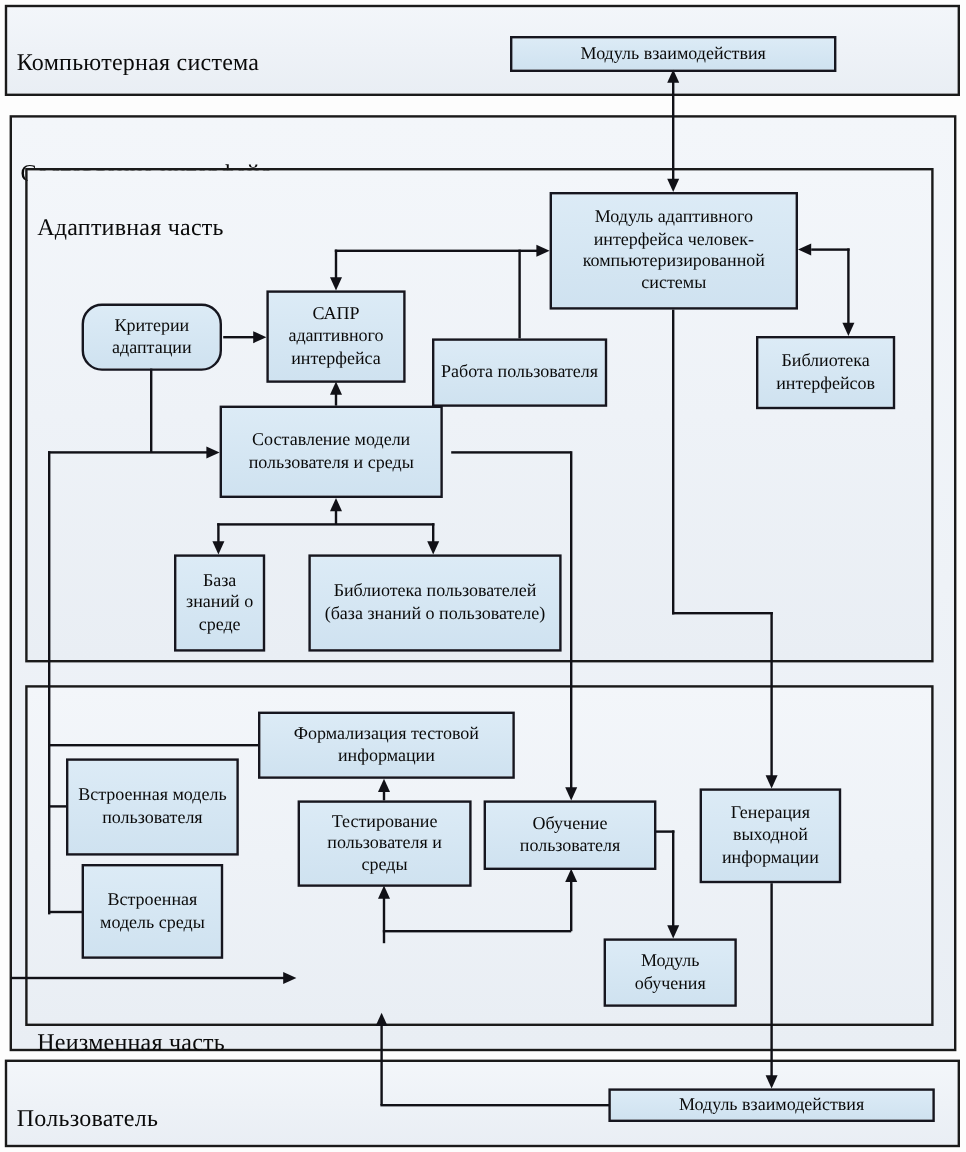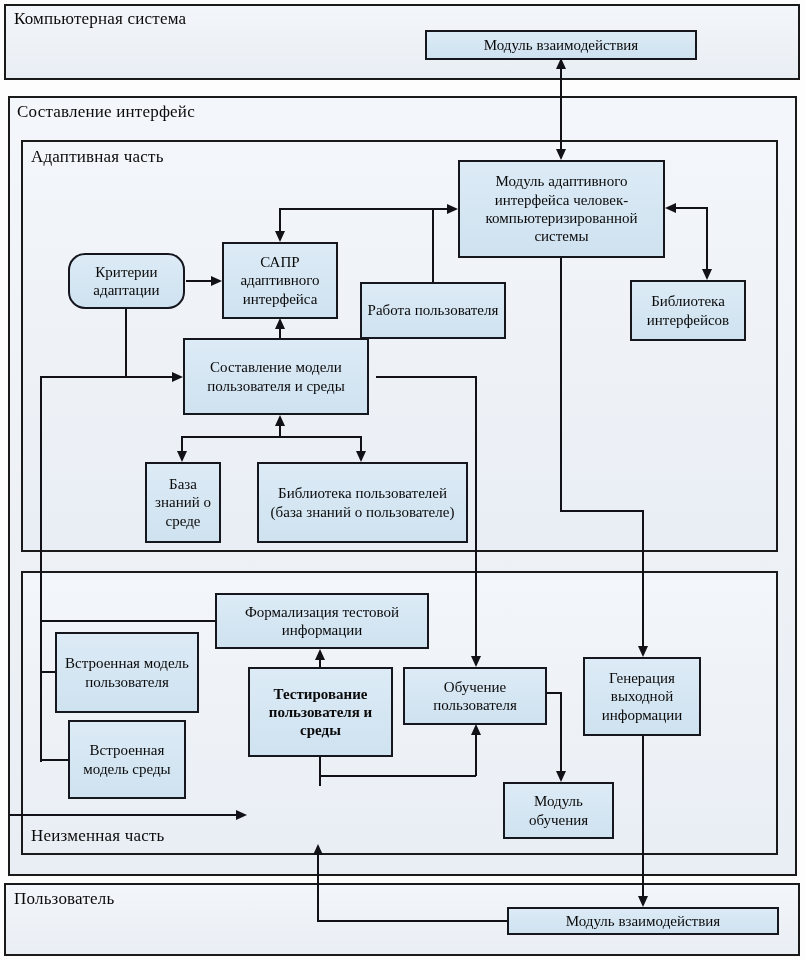--- a/index.html
+++ b/index.html
@@ -17,21 +17,21 @@
     position:relative;width:805px;height:960px;background:#fdfdfd;
     font-family:"Liberation Serif","DejaVu Serif",serif;color:var(--text);
     overflow:hidden;
   }
   .container{
     position:absolute;border:2px solid var(--cont-border);
     background:linear-gradient(180deg,var(--cont-fill) 0%,var(--cont-fill2) 100%);
     box-sizing:border-box;
   }
   .cont-label{
-    position:absolute;font-size:17px;white-space:nowrap;letter-spacing:.2px;
+    position:absolute;font-size:20px;white-space:nowrap;letter-spacing:.2px;margin-top:32px;
   }
   .node{
     position:absolute;border:2px solid var(--node-border);
     background:linear-gradient(180deg,var(--node-fill-top) 0%,var(--node-fill) 100%);
     box-sizing:border-box;display:flex;align-items:center;justify-content:center;
     text-align:center;font-size:15px;line-height:1.22;padding:1px 3px;
   }
   .hl{position:absolute;height:2px;background:var(--line);}
   .vl{position:absolute;width:2px;background:var(--line);}
   .ar{position:absolute;width:0;height:0;}
@@ -134,19 +134,19 @@
   <div class="node" style="left:68px;top:253px;width:117px;height:56px;border-radius:17px;">Критерии адаптации</div>
   <div class="node" style="left:222px;top:242px;width:116px;height:77px;">САПР адаптивного интерфейса</div>
   <div class="node" style="left:360px;top:282px;width:146px;height:57px;">Работа пользователя</div>
   <div class="node" style="left:630px;top:280px;width:116px;height:61px;">Библиотека интерфейсов</div>
   <div class="node" style="left:183px;top:338px;width:186px;height:77px;">Составление модели пользователя и среды</div>
   <div class="node" style="left:257px;top:462px;width:211px;height:81px;">Библиотека пользователей (база знаний о пользователе)</div>
   <div class="node" style="left:145px;top:462px;width:76px;height:81px;">База знаний о среде</div>
   <div class="node" style="left:215px;top:593px;width:214px;height:56px;">Формализация тестовой информации</div>
   <div class="node" style="left:55px;top:632px;width:144px;height:81px;">Встроенная модель пользователя</div>
   <div class="node" style="left:68px;top:720px;width:118px;height:79px;">Встроенная модель среды</div>
-  <div class="node" style="left:248px;top:667px;width:145px;height:90px;font-weight:bold;">Тестирование пользователя и среды</div>
+  <div class="node" style="left:248px;top:667px;width:145px;height:72px;">Тестирование пользователя и среды</div>
   <div class="node" style="left:403px;top:667px;width:144px;height:58px;">Обучение пользователя</div>
   <div class="node" style="left:583px;top:657px;width:118px;height:79px;">Генерация выходной информации</div>
   <div class="node" style="left:503px;top:782px;width:111px;height:57px;">Модуль обучения</div>
   <div class="node" style="left:507px;top:907px;width:272px;height:28px;">Модуль взаимодействия</div>
 
 </div>
 
 </body></html>

